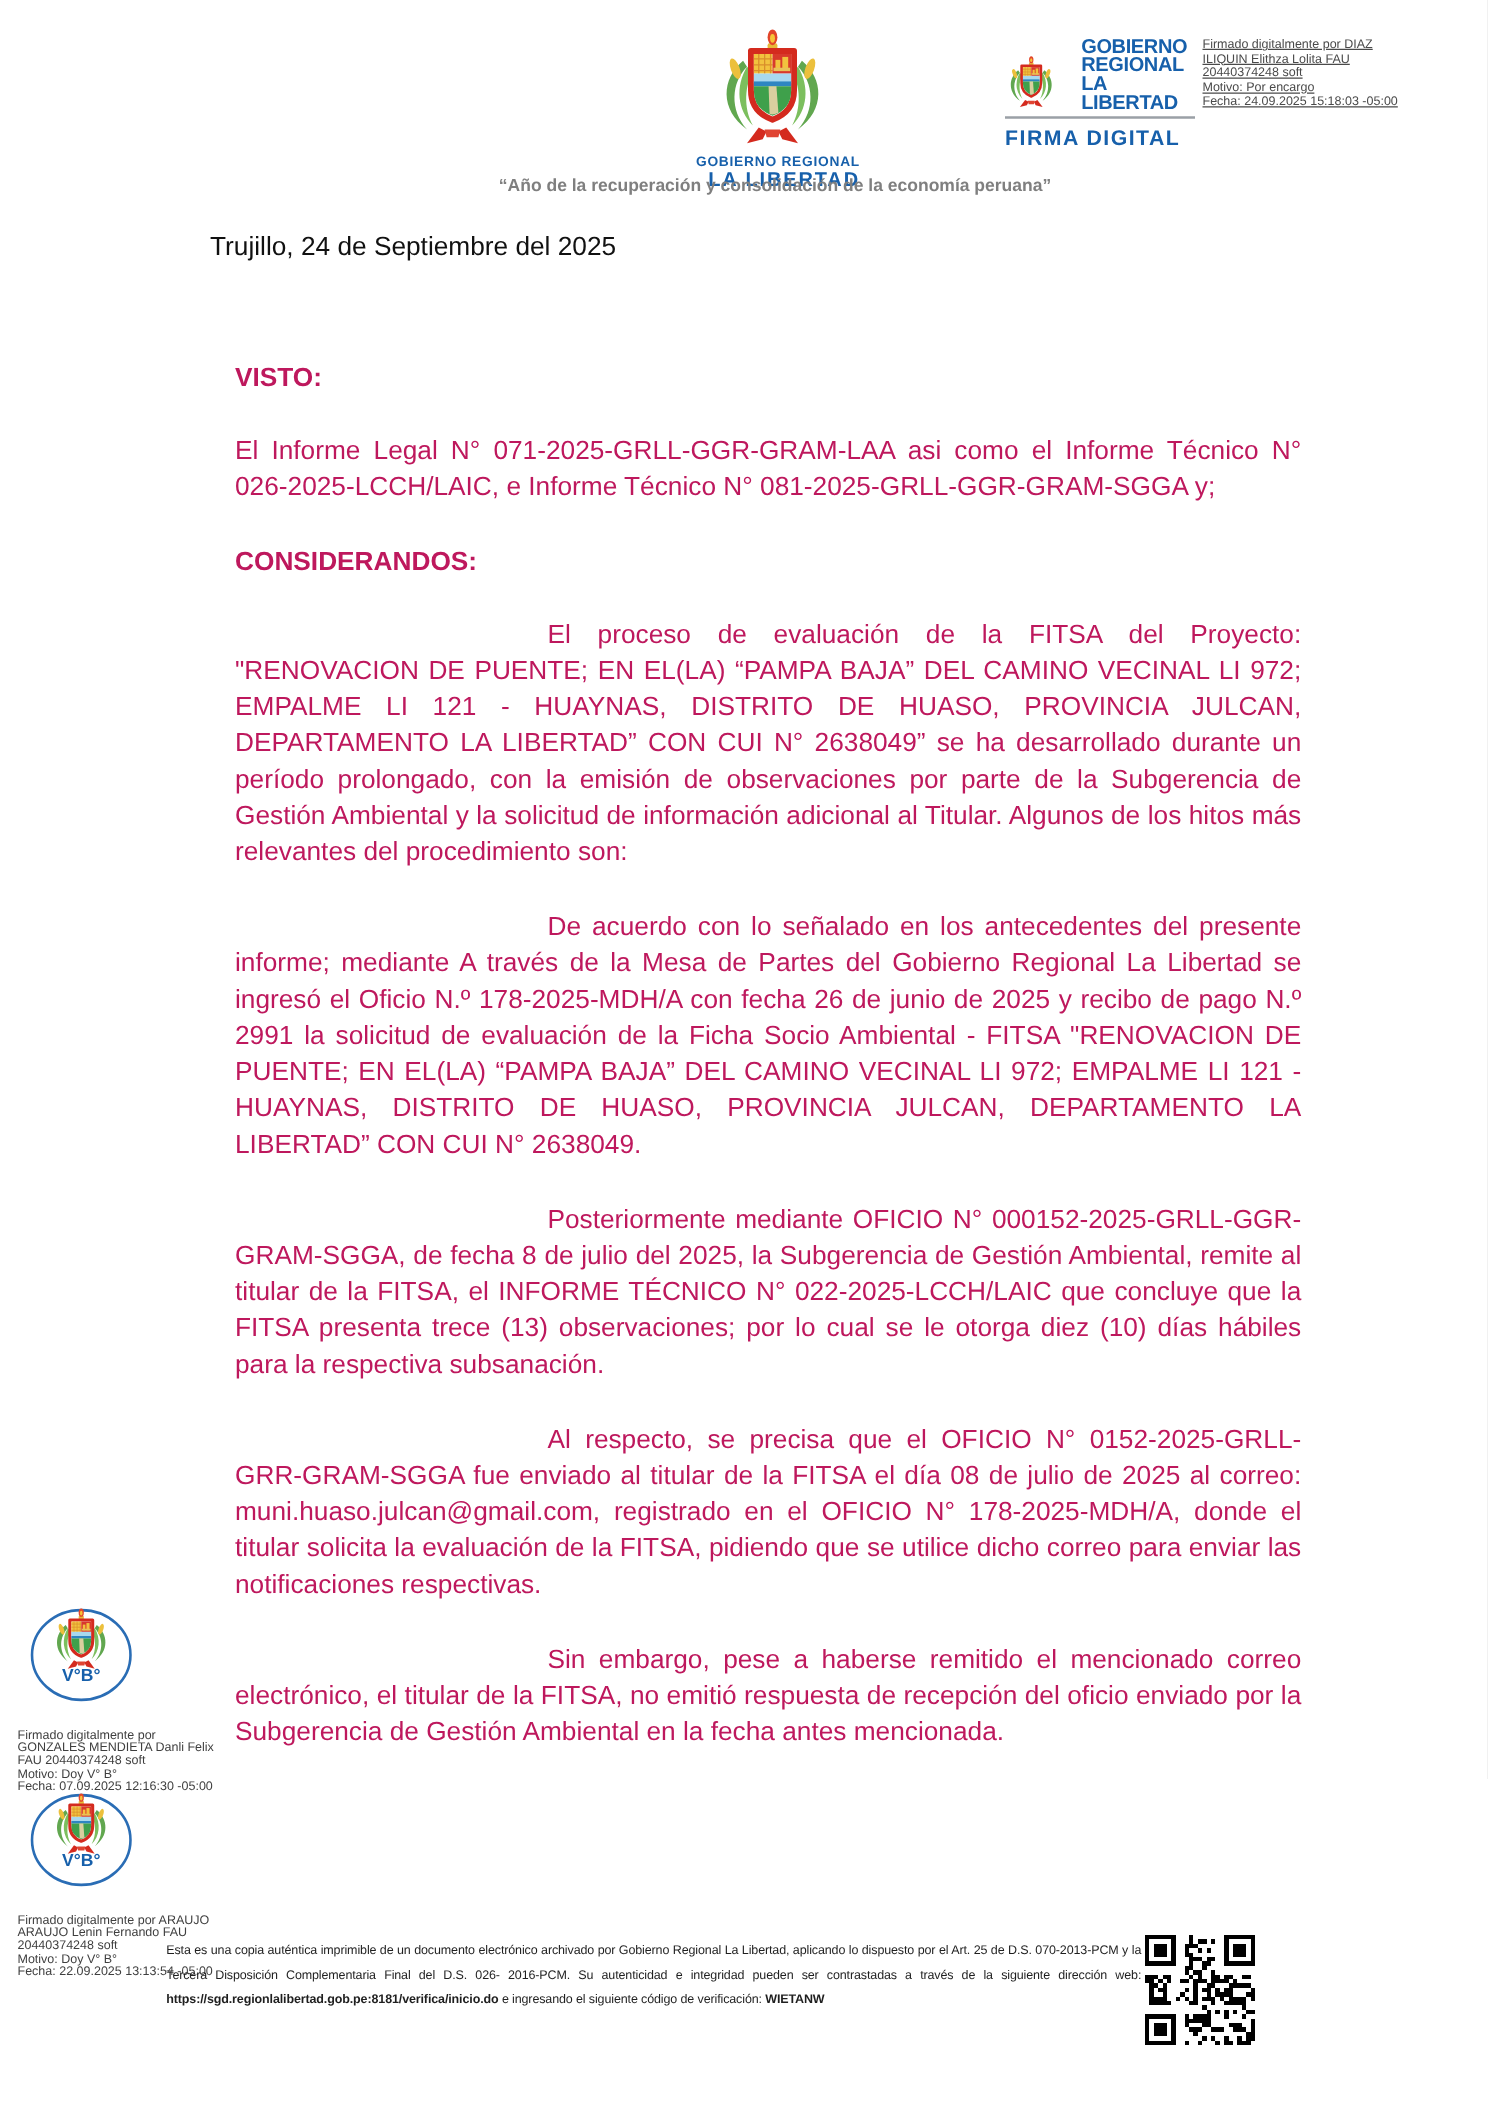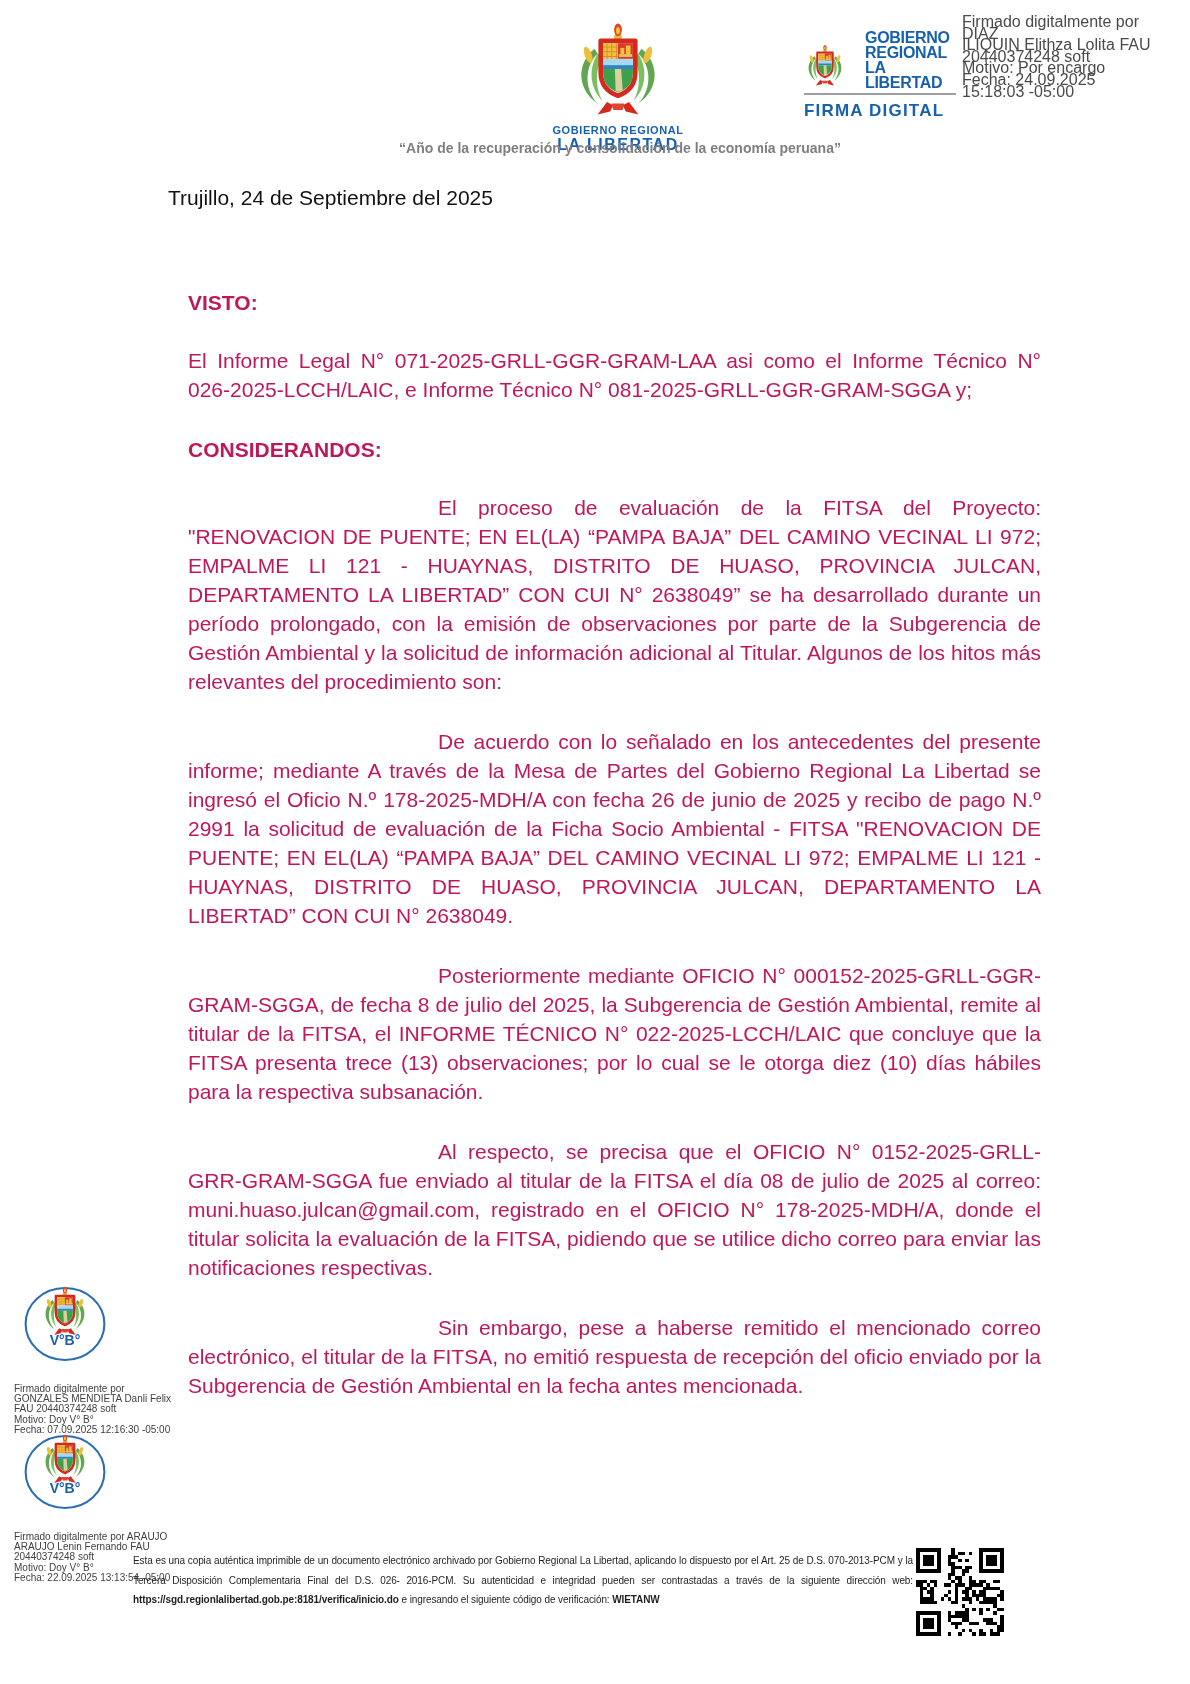--- a/index.html
+++ b/index.html
@@ -1,32 +1,32 @@
 <!DOCTYPE html>
 <html><head>
 <meta charset="utf-8">
 <style>
   html,body{margin:0;padding:0;background:#e8e8e8;}
   .page{position:relative;width:1190px;height:1684px;background:#ffffff;margin:0 auto;
         font-family:"Liberation Sans", sans-serif;color:#1a1a1a;overflow:hidden;}
 
   
-  .center-logo{position:absolute;left:548px;top:22px;width:140px;text-align:center;}
+  .center-logo{position:absolute;left:548px;top:22px;width:140px;text-align:right;}
   .center-logo svg{width:96px;height:102px;display:block;margin:0 auto;}
   .org1{font-size:11px;font-weight:bold;color:#1760ab;letter-spacing:.6px;line-height:12px;}
   .org2{font-size:16px;font-weight:bold;color:#1760ab;letter-spacing:1.5px;line-height:17px;}
 
   .right-block{position:absolute;left:804px;top:30px;width:152px;}
   .right-row{display:flex;align-items:flex-end;gap:19px;}
   .right-row svg{width:42px;height:46px;flex:0 0 auto;}
   .right-org{color:#1760ab;font-weight:bold;font-size:16px;line-height:15px;letter-spacing:-.3px;}
   .divider{height:2px;background:#9aa0a6;margin-top:3px;}
   .firma{color:#1760ab;font-weight:bold;font-size:17px;letter-spacing:1.2px;margin-top:6px;text-align:left;}
 
-  .sig-top{position:absolute;left:962px;top:16px;width:200px;font-size:16px;line-height:11.6px;color:#4a4a4a;}
+  .sig-top{position:absolute;left:962px;top:30px;width:200px;font-size:10px;line-height:11.6px;color:#4a4a4a;text-decoration:underline;}
 
   .quote{position:absolute;left:55px;top:140px;width:1130px;text-align:center;
          color:#7f7f7f;font-weight:bold;font-size:14px;}
 
   
   .dateline{position:absolute;left:168px;top:186px;font-size:21px;color:#111;}
   .doc-title{position:absolute;left:166px;top:218px;font-size:26px;font-weight:bold;
              letter-spacing:-0.5px;color:#000;white-space:nowrap;}
 
   

